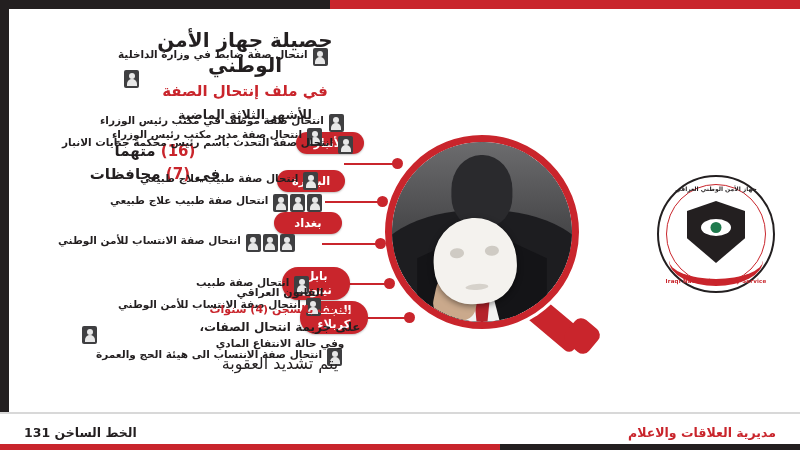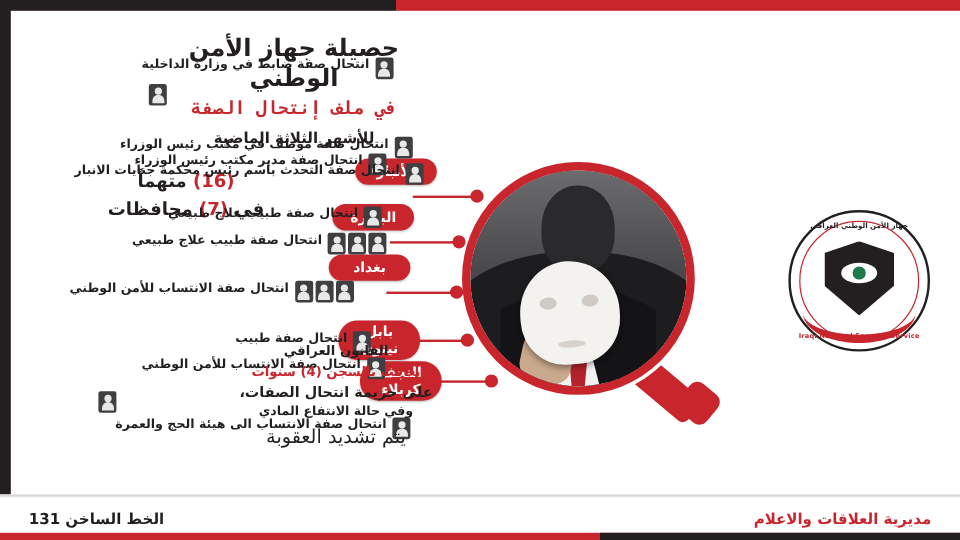--- a/index.html
+++ b/index.html
@@ -16,21 +16,21 @@
   .top-red-bar{position:absolute;top:0;right:0;width:470px;height:9px;background:#c9252c;}
   .top-dark-bar{position:absolute;top:0;right:470px;width:330px;height:9px;background:#231f20;}
   .left-dark-edge{position:absolute;top:0;left:0;width:9px;height:450px;background:#231f20;}
   .bottom-bar{position:absolute;left:0;bottom:0;width:800px;height:36px;background:#ffffff;border-top:2px solid #d8d8d8;}
   .bottom-red-strip{position:absolute;left:0;bottom:0;width:800px;height:6px;background:#c9252c;}
   .bottom-dark-strip{position:absolute;right:0;bottom:0;width:300px;height:6px;background:#231f20;}
 
   
   .title-block{position:absolute;top:28px;right:430px;width:250px;text-align:center;}
   .title-main{font-size:20px;font-weight:bold;color:#231f20;line-height:1.25;}
-  .title-sub{font-size:15px;font-weight:bold;color:#c9252c;margin-top:4px;line-height:1.3;font-family:Liberation Mono, monospace;}
+  .title-sub{font-size:15px;font-weight:bold;color:#c9252c;margin-top:4px;line-height:1.3;}
   .title-sub2{font-size:12.5px;font-weight:bold;color:#231f20;margin-top:5px;line-height:1.3;}
 
   
   .mag-wrap{position:absolute;left:385px;top:135px;width:205px;height:215px;}
   .mag-ring{
     position:absolute;left:0;top:0;width:180px;height:180px;border-radius:50%;
     background:#ffffff;border:7px solid #c9252c;
     box-shadow:0 0 0 3px #ffffff;
     overflow:hidden;
   }

